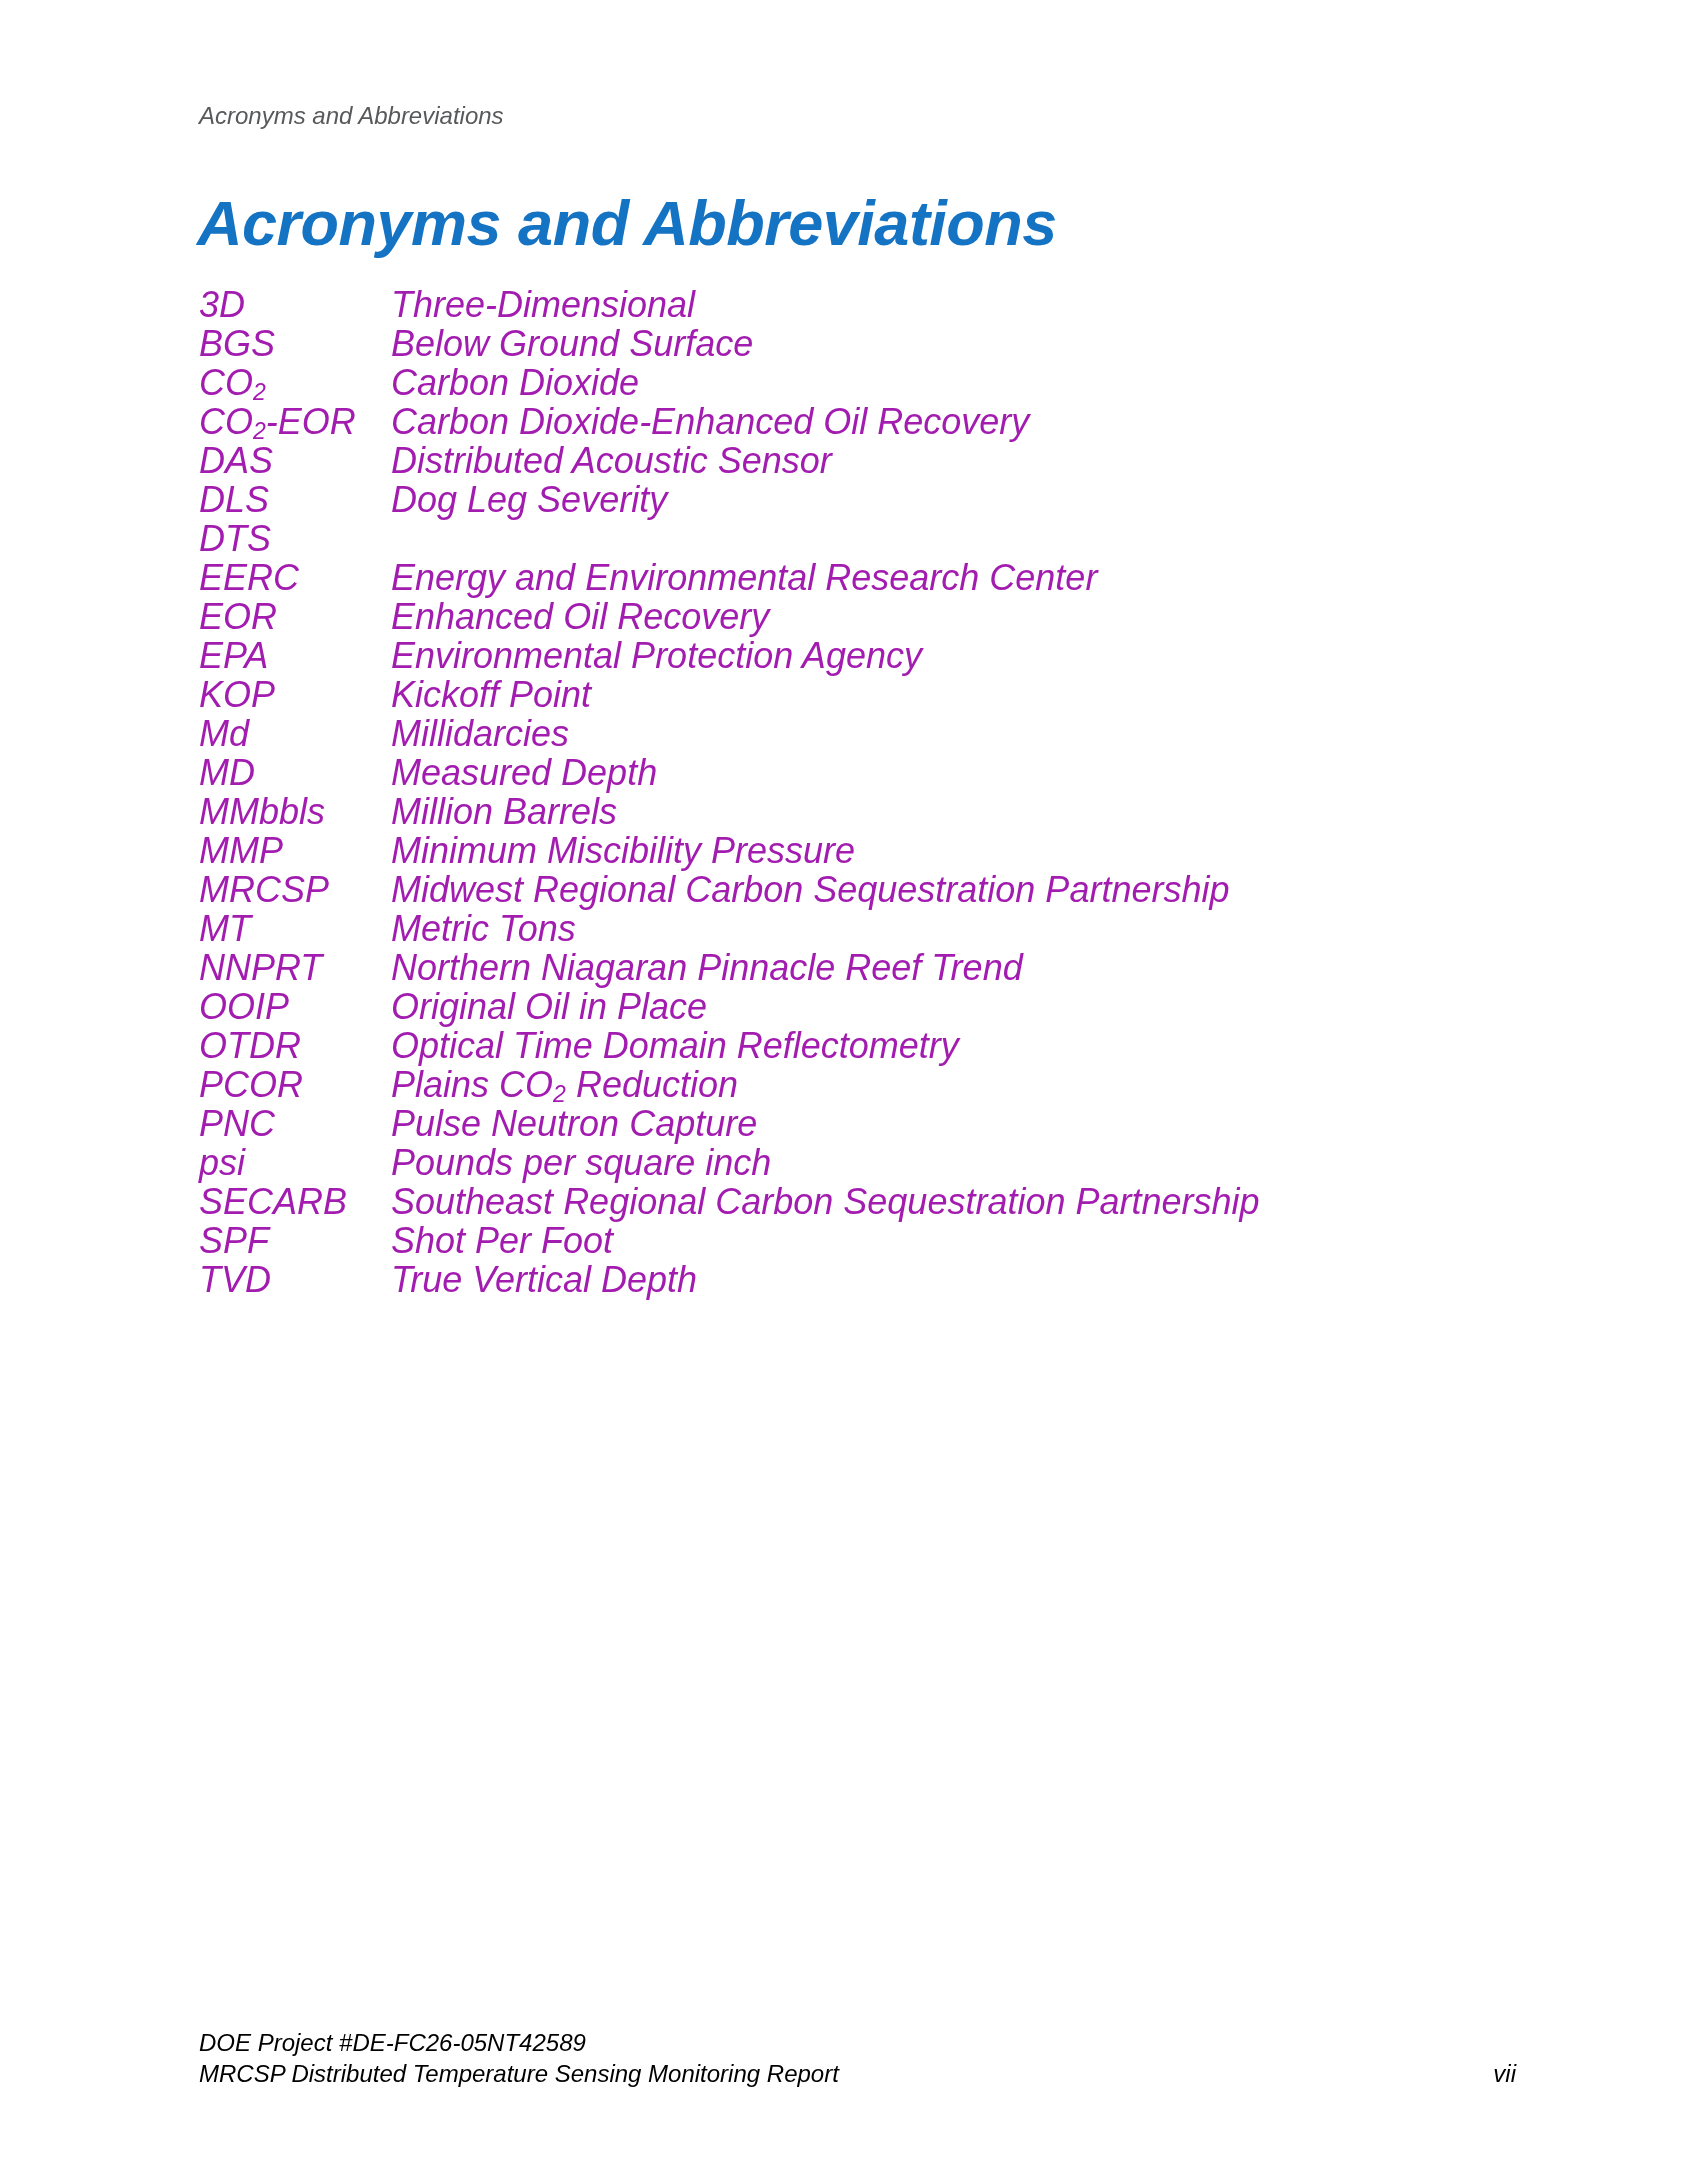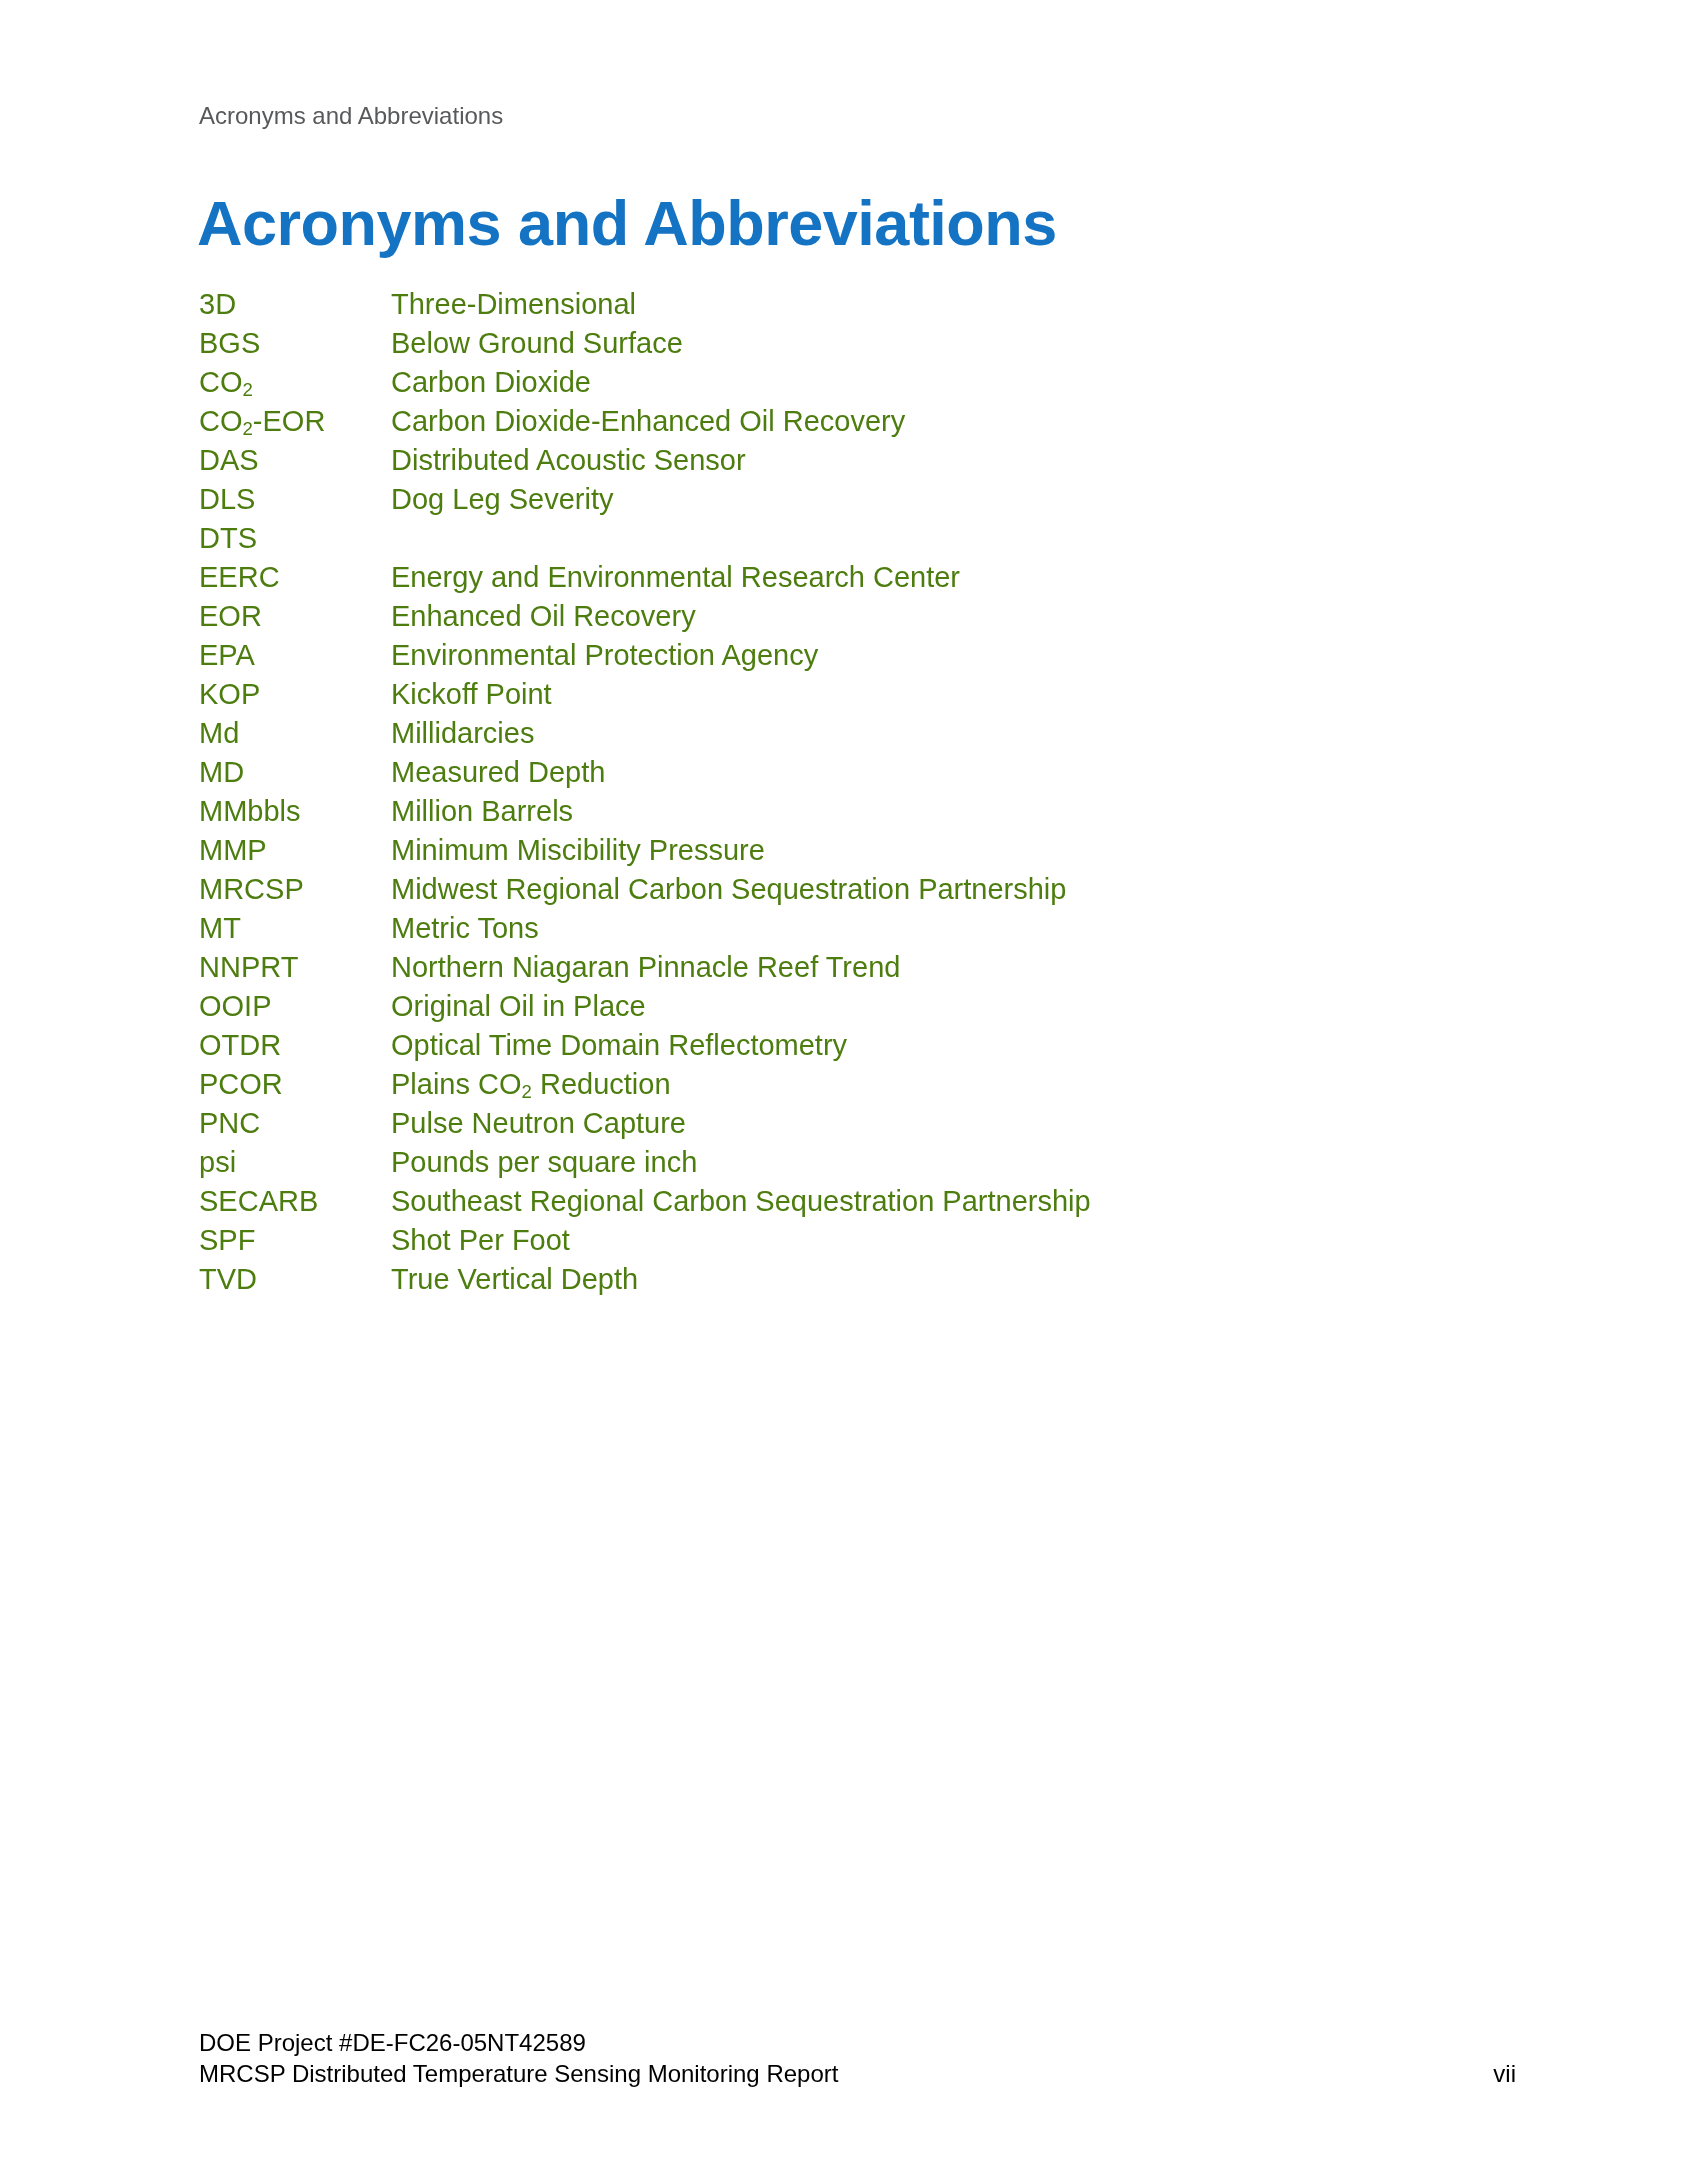--- a/index.html
+++ b/index.html
@@ -8,20 +8,21 @@
     background: #ffffff;
   }
   .page {
     position: relative;
     width: 1687px;
     height: 2183px;
     background: #ffffff;
     font-family: "Liberation Sans", "DejaVu Sans", sans-serif;
     color: #000000;
     overflow: hidden;
+    font-style: italic;
   }
   .running-header {
     position: absolute;
     left: 199px;
     top: 101px;
     font-size: 24px;
     line-height: 30px;
     color: #58595B;
   }
   .page-title {
@@ -39,22 +40,22 @@
     left: 199px;
     top: 285px;
     width: 1323px;
   }
   .acronym-row {
     display: flex;
     flex-direction: row;
     align-items: baseline;
     height: 39px;
     line-height: 39px;
-    font-size: 29px;
-    color: #4d7c0f;
+    font-size: 36px;
+    color: #a21caf;
     white-space: nowrap;
   }
   .acronym-row .term {
     flex: 0 0 192px;
     width: 192px;
   }
   .acronym-row .definition {
     flex: 1 1 auto;
   }
   sub {

